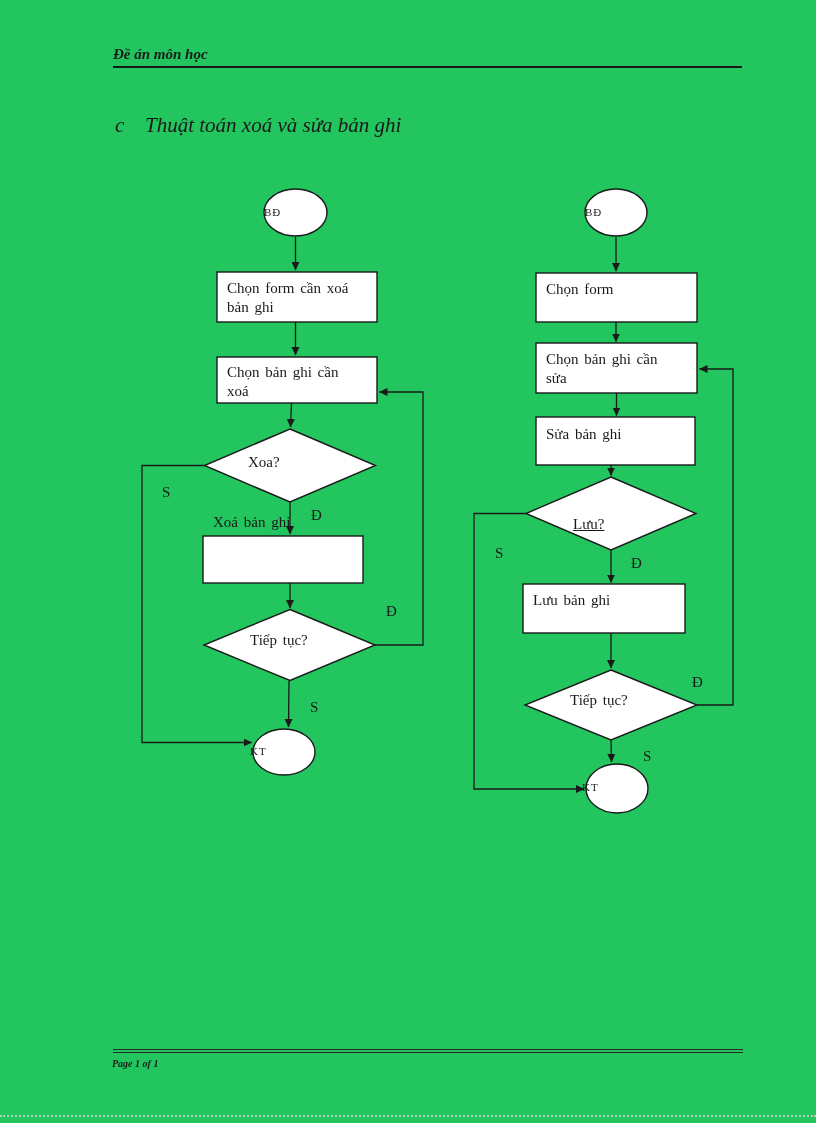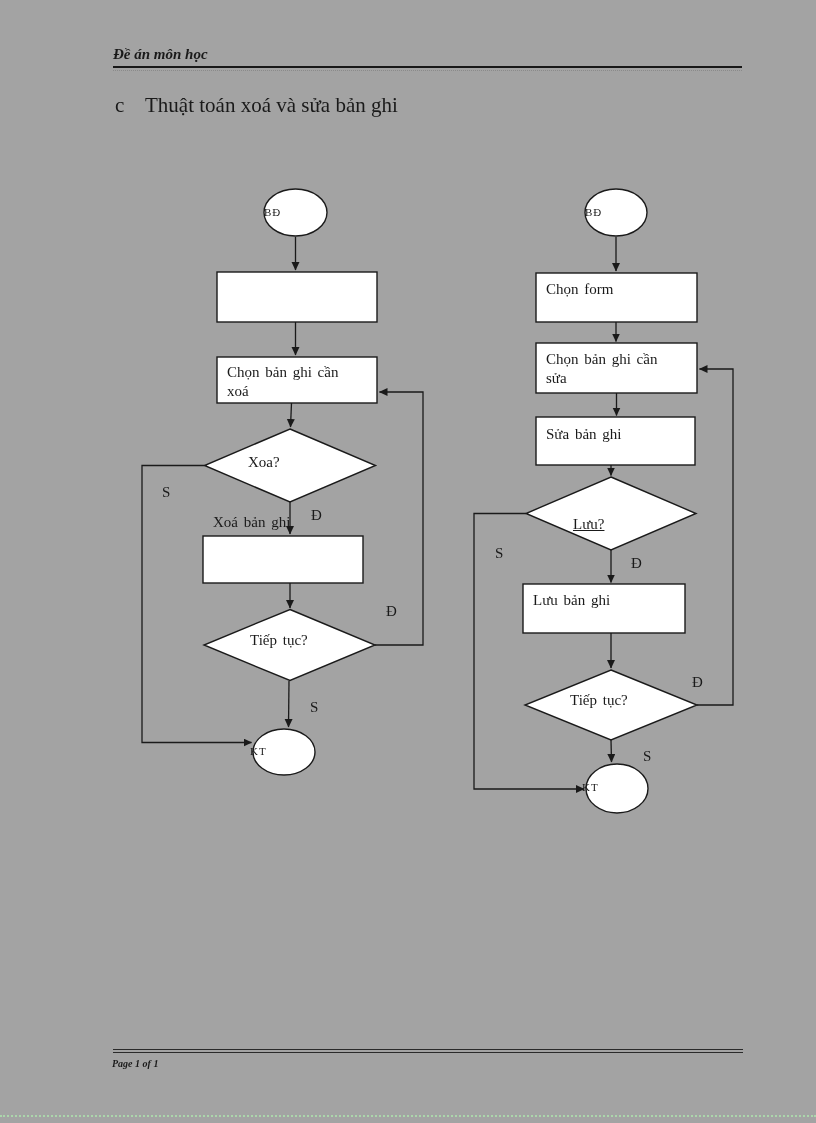--- a/index.html
+++ b/index.html
@@ -1,22 +1,22 @@
 <!DOCTYPE html>
 <html><head>
 <meta charset="utf-8">
 <style>
   html,body{margin:0;padding:0;background:#fff;}
-  .page{position:relative;width:816px;height:1123px;background:#a3a3a3;overflow:hidden;
+  .page{position:relative;width:816px;height:1123px;background:#22c55e;overflow:hidden;
         font-family:"Liberation Serif", serif;color:#1a1a1a;}
   .abs{position:absolute;}
   .hdr-title{font-size:15px;font-weight:bold;font-style:italic;white-space:nowrap;}
   .hdr-rule{border-top:2px solid #181818;height:0;}
   .hdr-rule-dots{border-top:1px dotted #8a8a8a;height:0;}
-  .heading{font-size:21px;white-space:nowrap;}
+  .heading{font-size:21px;font-style:italic;white-space:nowrap;margin-top:20px;}
   .heading .marker{display:inline-block;width:30px;}
   .flow-svg{position:absolute;left:0;top:0;}
   .flow-text{font-size:15px;line-height:19px;word-spacing:2px;white-space:nowrap;}
   .node-label{font-size:11px;line-height:19px;letter-spacing:1px;text-align:left;}
   .branch{font-size:15px;line-height:19px;}
   .caption{font-size:17px;white-space:nowrap;}
   .caption .num{margin-right:14px;}
   .ftr-rule{height:2px;border-top:1.5px solid #2a2a2a;border-bottom:1.5px solid #2a2a2a;}
   .pagenum{font-size:10px;font-weight:bold;font-style:italic;white-space:nowrap;}
   .page-edge{border-top:2px dotted #abd6ab;height:0;}
@@ -80,20 +80,24 @@
       <line x1="611" y1="465" x2="611" y2="475.5"></line>
       <line x1="611" y1="550" x2="611" y2="582.5"></line>
       <line x1="611" y1="633" x2="611" y2="668"></line>
       <line x1="611" y1="740" x2="611.5" y2="762"></line>
       <polyline points="697,705 733,705 733,369 699.5,369"></polyline>
       <polyline points="526,513.5 474,513.5 474,789 584,789"></polyline>
     </g>
   </svg>
 
   <div class="abs node-label" style="left:264px;top:203px;width:63px;">BĐ</div>
+  <div class="abs flow-text" style="left:227px;top:279px;">
+    <div>Chọn form cần xoá</div>
+    <div>bản ghi</div>
+  </div>
   <div class="abs flow-text" style="left:227px;top:363px;">
     <div>Chọn bản ghi cần</div>
     <div>xoá</div>
   </div>
   <div class="abs flow-text" style="left:248px;top:453px;">Xoa?</div>
   <div class="abs branch" style="left:162px;top:483px;">S</div>
   <div class="abs branch" style="left:311px;top:506px;">Đ</div>
   <div class="abs flow-text" style="left:213px;top:513px;">Xoá bản ghi</div>
   <div class="abs branch" style="left:386px;top:602px;">Đ</div>
   <div class="abs flow-text" style="left:250px;top:631px;">Tiếp tục?</div>

